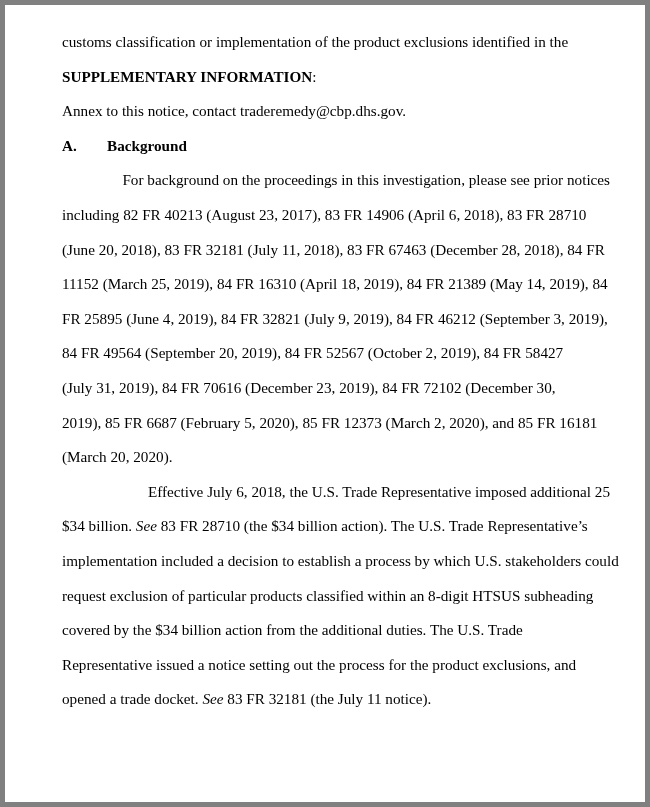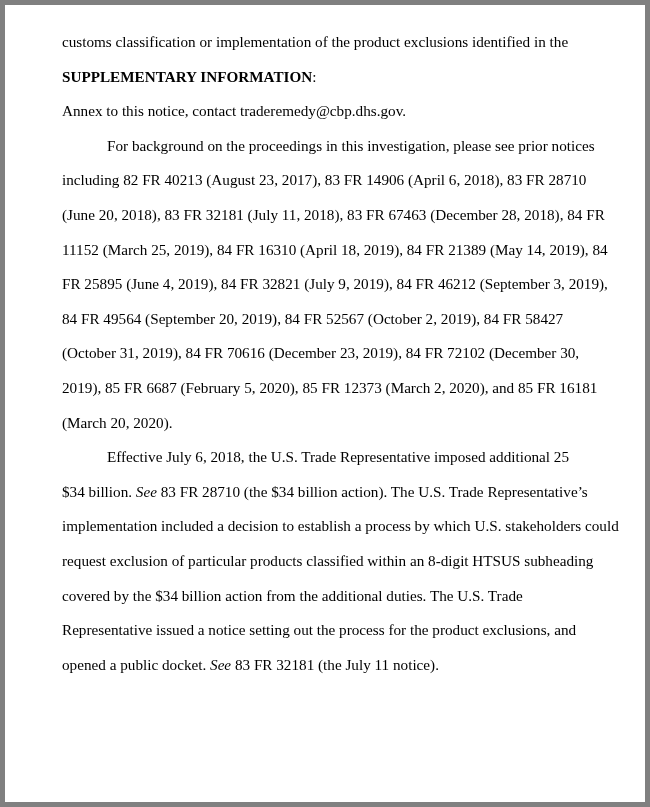--- a/index.html
+++ b/index.html
@@ -26,21 +26,21 @@
       width: 548px;
       font-family: "Liberation Serif", serif;
       font-size: 15.2px;
       color: #000;
     }
     .line {
       height: 34.6px;
       line-height: 26px;
       white-space: nowrap;
     }
-    .indent { padding-left: 45px; }
+    .indent { padding-left: 45px; text-align: right; }
     .bold { font-weight: bold; }
     .heading-letter {
       display: inline-block;
       width: 45px;
       font-weight: bold;
     }
     .heading-title { font-weight: bold; }
     em { font-style: italic; text-align: right; }
   </style>
 </head>
@@ -49,41 +49,44 @@
 <div class="page">
   <div class="content">
 
     <div class="line">customs classification or implementation of the product exclusions identified in the</div>
     <div class="line">
       <span class="bold">SUPPLEMENTARY INFORMATION</span><span>:</span>
     </div>
 
     <div class="line">Annex to this notice, contact traderemedy@cbp.dhs.gov.</div>
 
+    <div class="line">
+      <span class="heading-letter">A.</span><span class="heading-title">Background</span>
+    </div>
 
     <div>
       <div class="line indent">For background on the proceedings in this investigation, please see prior notices</div>
       <div class="line">including 82 FR 40213 (August 23, 2017), 83 FR 14906 (April 6, 2018), 83 FR 28710</div>
       <div class="line">(June 20, 2018), 83 FR 32181 (July 11, 2018), 83 FR 67463 (December 28, 2018), 84 FR</div>
       <div class="line">11152 (March 25, 2019), 84 FR 16310 (April 18, 2019), 84 FR 21389 (May 14, 2019), 84</div>
       <div class="line">FR 25895 (June 4, 2019), 84 FR 32821 (July 9, 2019), 84 FR 46212 (September 3, 2019),</div>
       <div class="line">84 FR 49564 (September 20, 2019), 84 FR 52567 (October 2, 2019), 84 FR 58427</div>
-      <div class="line">(October 31, 2019), 84 FR 70616 (December 23, 2019), 84 FR 72102 (December 30,</div>
+      <div class="line">(July 31, 2019), 84 FR 70616 (December 23, 2019), 84 FR 72102 (December 30,</div>
       <div class="line">2019), 85 FR 6687 (February 5, 2020), 85 FR 12373 (March 2, 2020), and 85 FR 16181</div>
       <div class="line">(March 20, 2020).</div>
     </div>
 
     <div>
       <div class="line indent">Effective July 6, 2018, the U.S. Trade Representative imposed additional 25</div>
       <div class="line">
         <span>$34 billion. </span><em>See</em><span> 83 FR 28710 (the $34 billion action). The U.S. Trade Representative’s</span>
       </div>
       <div class="line">implementation included a decision to establish a process by which U.S. stakeholders could</div>
       <div class="line">request exclusion of particular products classified within an 8-digit HTSUS subheading</div>
       <div class="line">covered by the $34 billion action from the additional duties. The U.S. Trade</div>
       <div class="line">Representative issued a notice setting out the process for the product exclusions, and</div>
       <div class="line">
-        <span>opened a public docket. </span><em>See</em><span> 83 FR 32181 (the July 11 notice).</span>
+        <span>opened a trade docket. </span><em>See</em><span> 83 FR 32181 (the July 11 notice).</span>
       </div>
     </div>
 
   </div>
 </div>
 
 </body></html>

